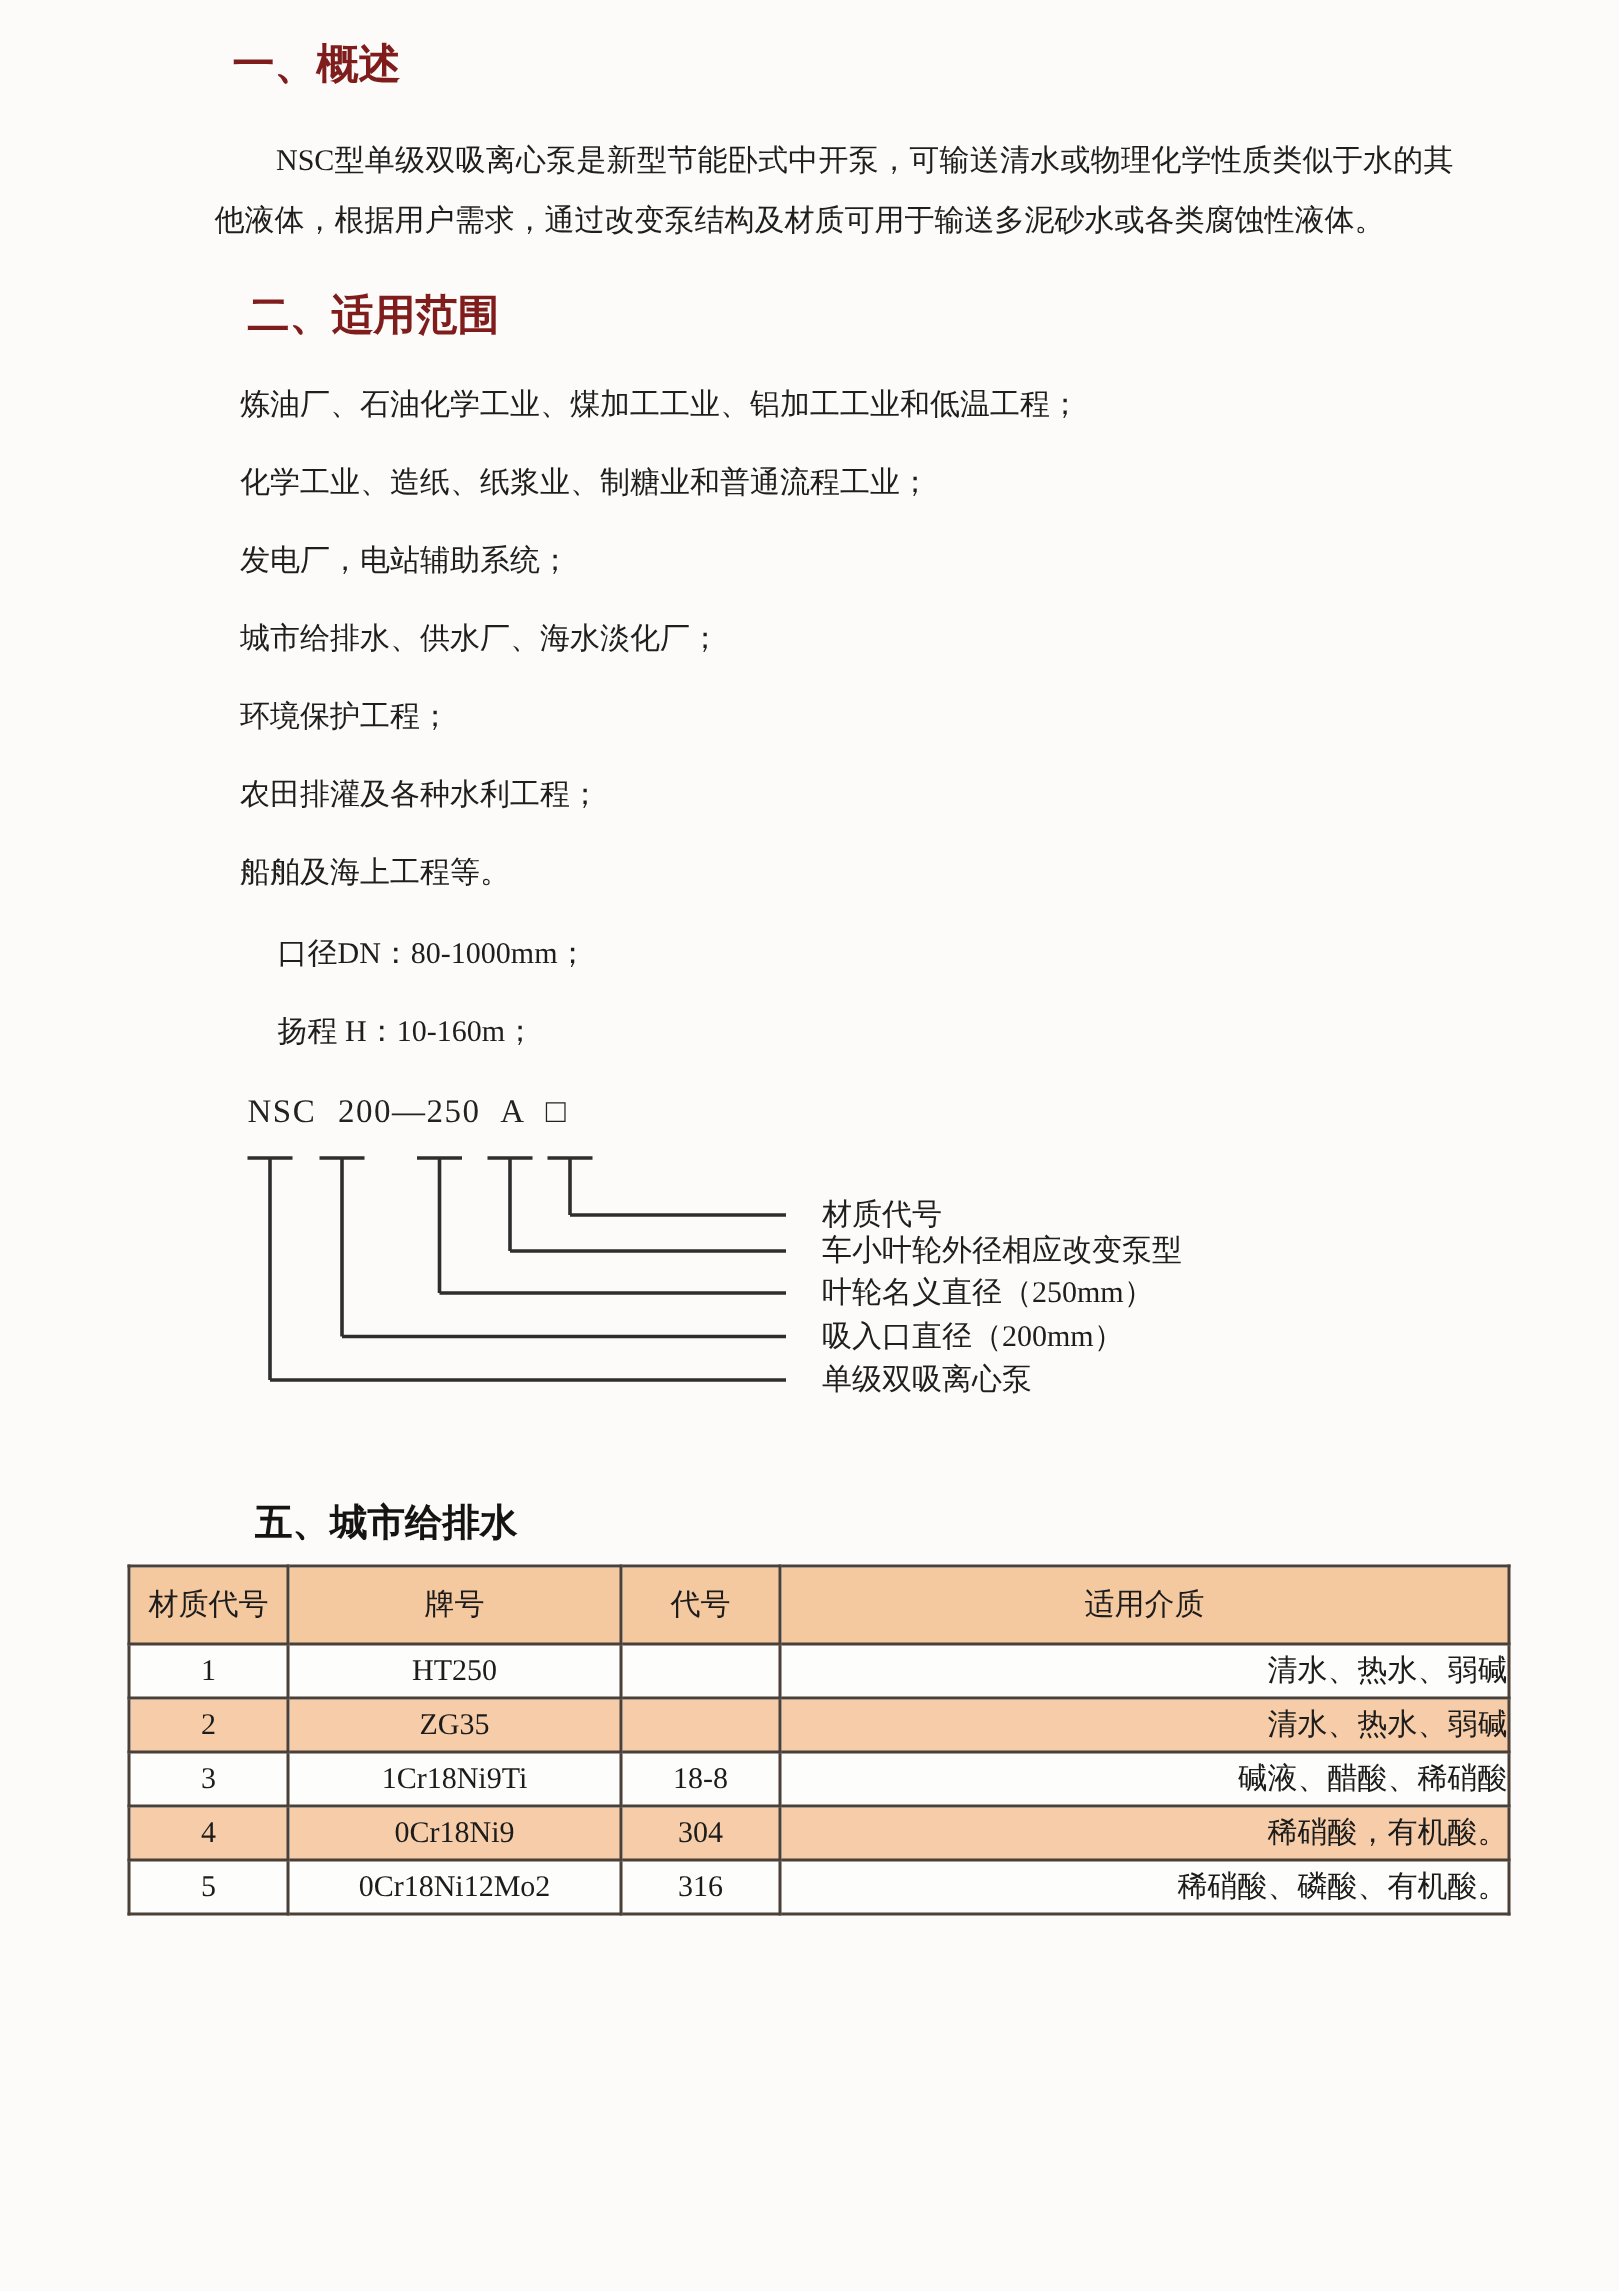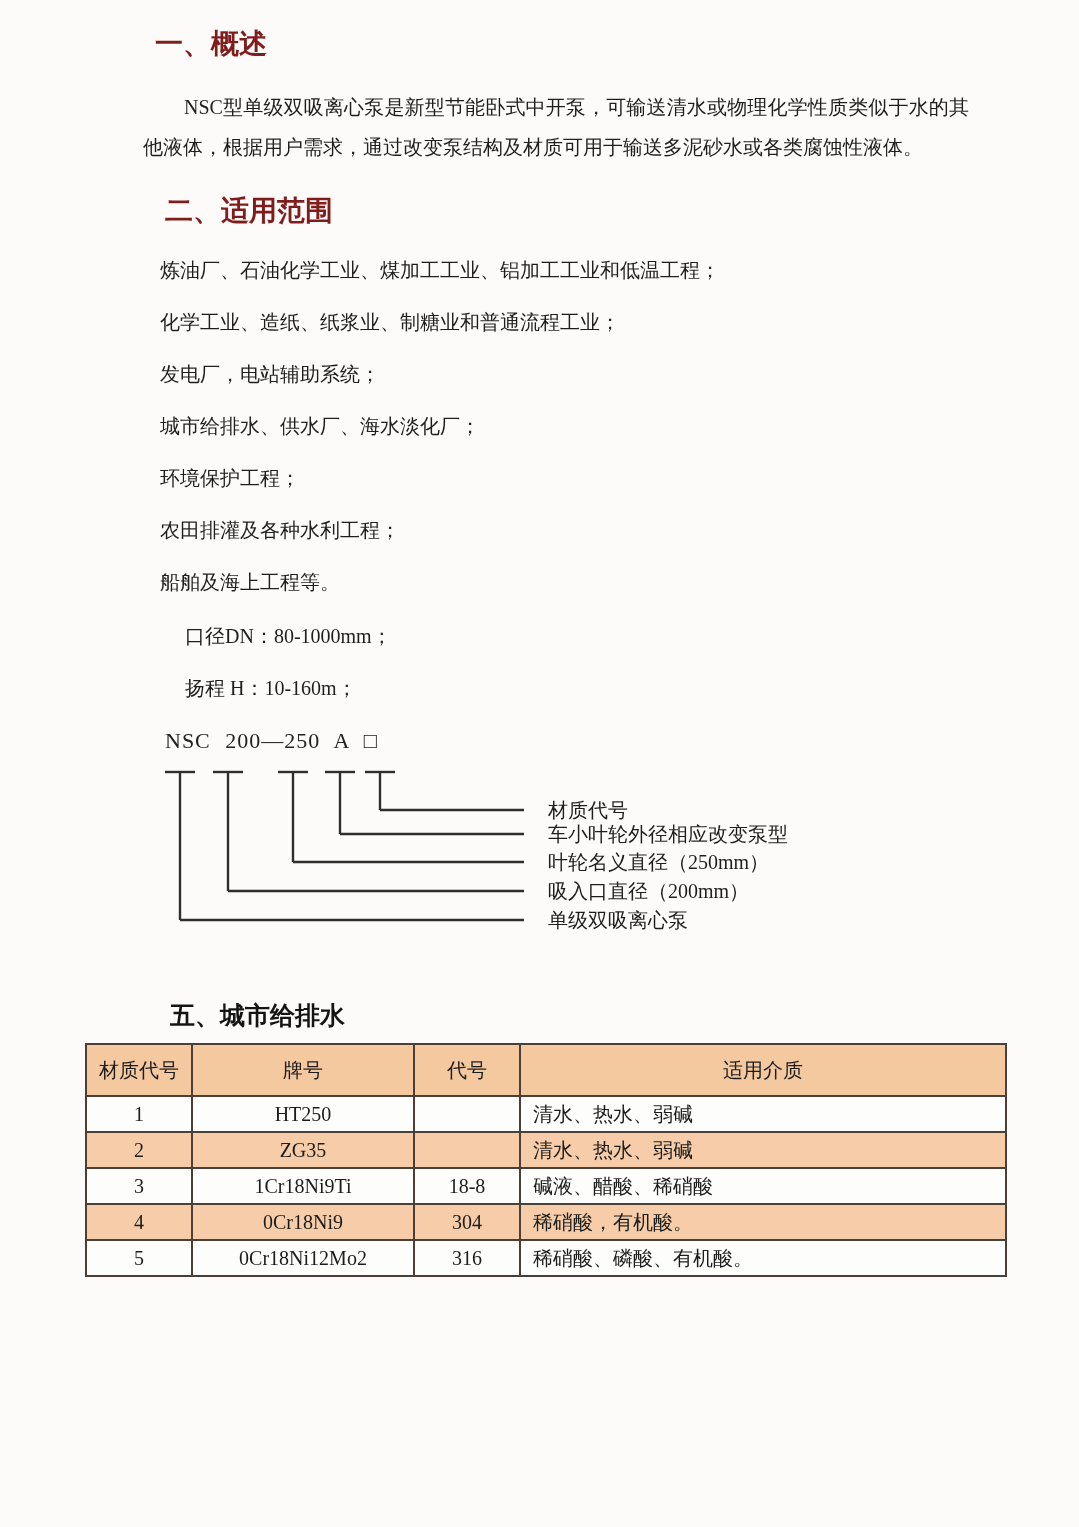--- a/index.html
+++ b/index.html
@@ -93,21 +93,21 @@
     text-align: center;
     font-weight: normal;
     padding: 0;
     line-height: 1.1;
     overflow: hidden;
     white-space: nowrap;
   }
   table.materials thead th { height: 50px; background: #f5c9a0; }
   table.materials tbody td { height: 34px; background: #fdfdfc; }
   table.materials tbody tr.alt td { background: #f6cda8; }
-  table.materials td.media { text-align: left; padding-left: 12px; }
+  table.materials td.media { text-align: right; }
 </style>
 </head>
 <body>
 
 <div class="doc">
 
   <h2 class="h-major h1-overview">一、概述</h2>
 
   <p class="overview-para">NSC型单级双吸离心泵是新型节能卧式中开泵，可输送清水或物理化学性质类似于水的其他液体，根据用户需求，通过改变泵结构及材质可用于输送多泥砂水或各类腐蚀性液体。</p>
 

